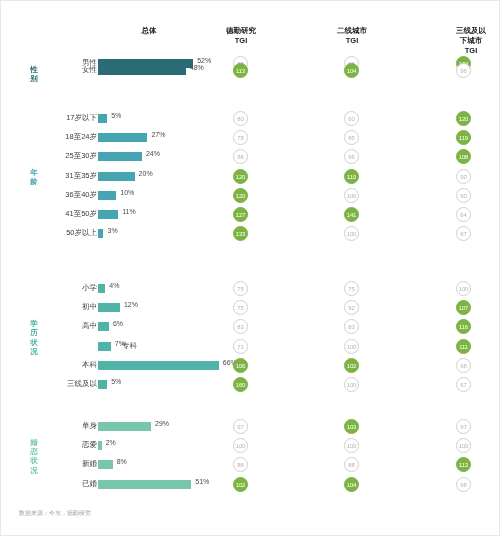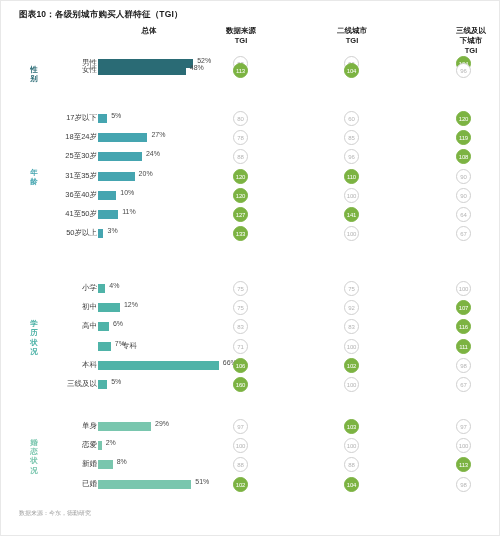--- a/index.html
+++ b/index.html
@@ -126,27 +126,26 @@
     font-size: 6px;
     color: #9a9a9a;
     white-space: nowrap;
   }
 </style>
 </head>
 <body>
 
 <div id="chart-frame">
 
-  <div id="chart-title">图表10：各级别城市购买人群特征（TGI）</div>
 
   <div class="col-header" id="hdr-overall">
     <span class="hdr-line">总体</span>
   </div>
   <div class="col-header" id="hdr-t1">
-    <span class="hdr-line">数据来源</span>
+    <span class="hdr-line">德勤研究</span>
     <span class="hdr-line">TGI</span>
   </div>
   <div class="col-header" id="hdr-t2">
     <span class="hdr-line">二线城市</span>
     <span class="hdr-line">TGI</span>
   </div>
   <div class="col-header" id="hdr-t3">
     <span class="hdr-line">三线及以</span>
     <span class="hdr-line">下城市</span>
     <span class="hdr-line">TGI</span>

